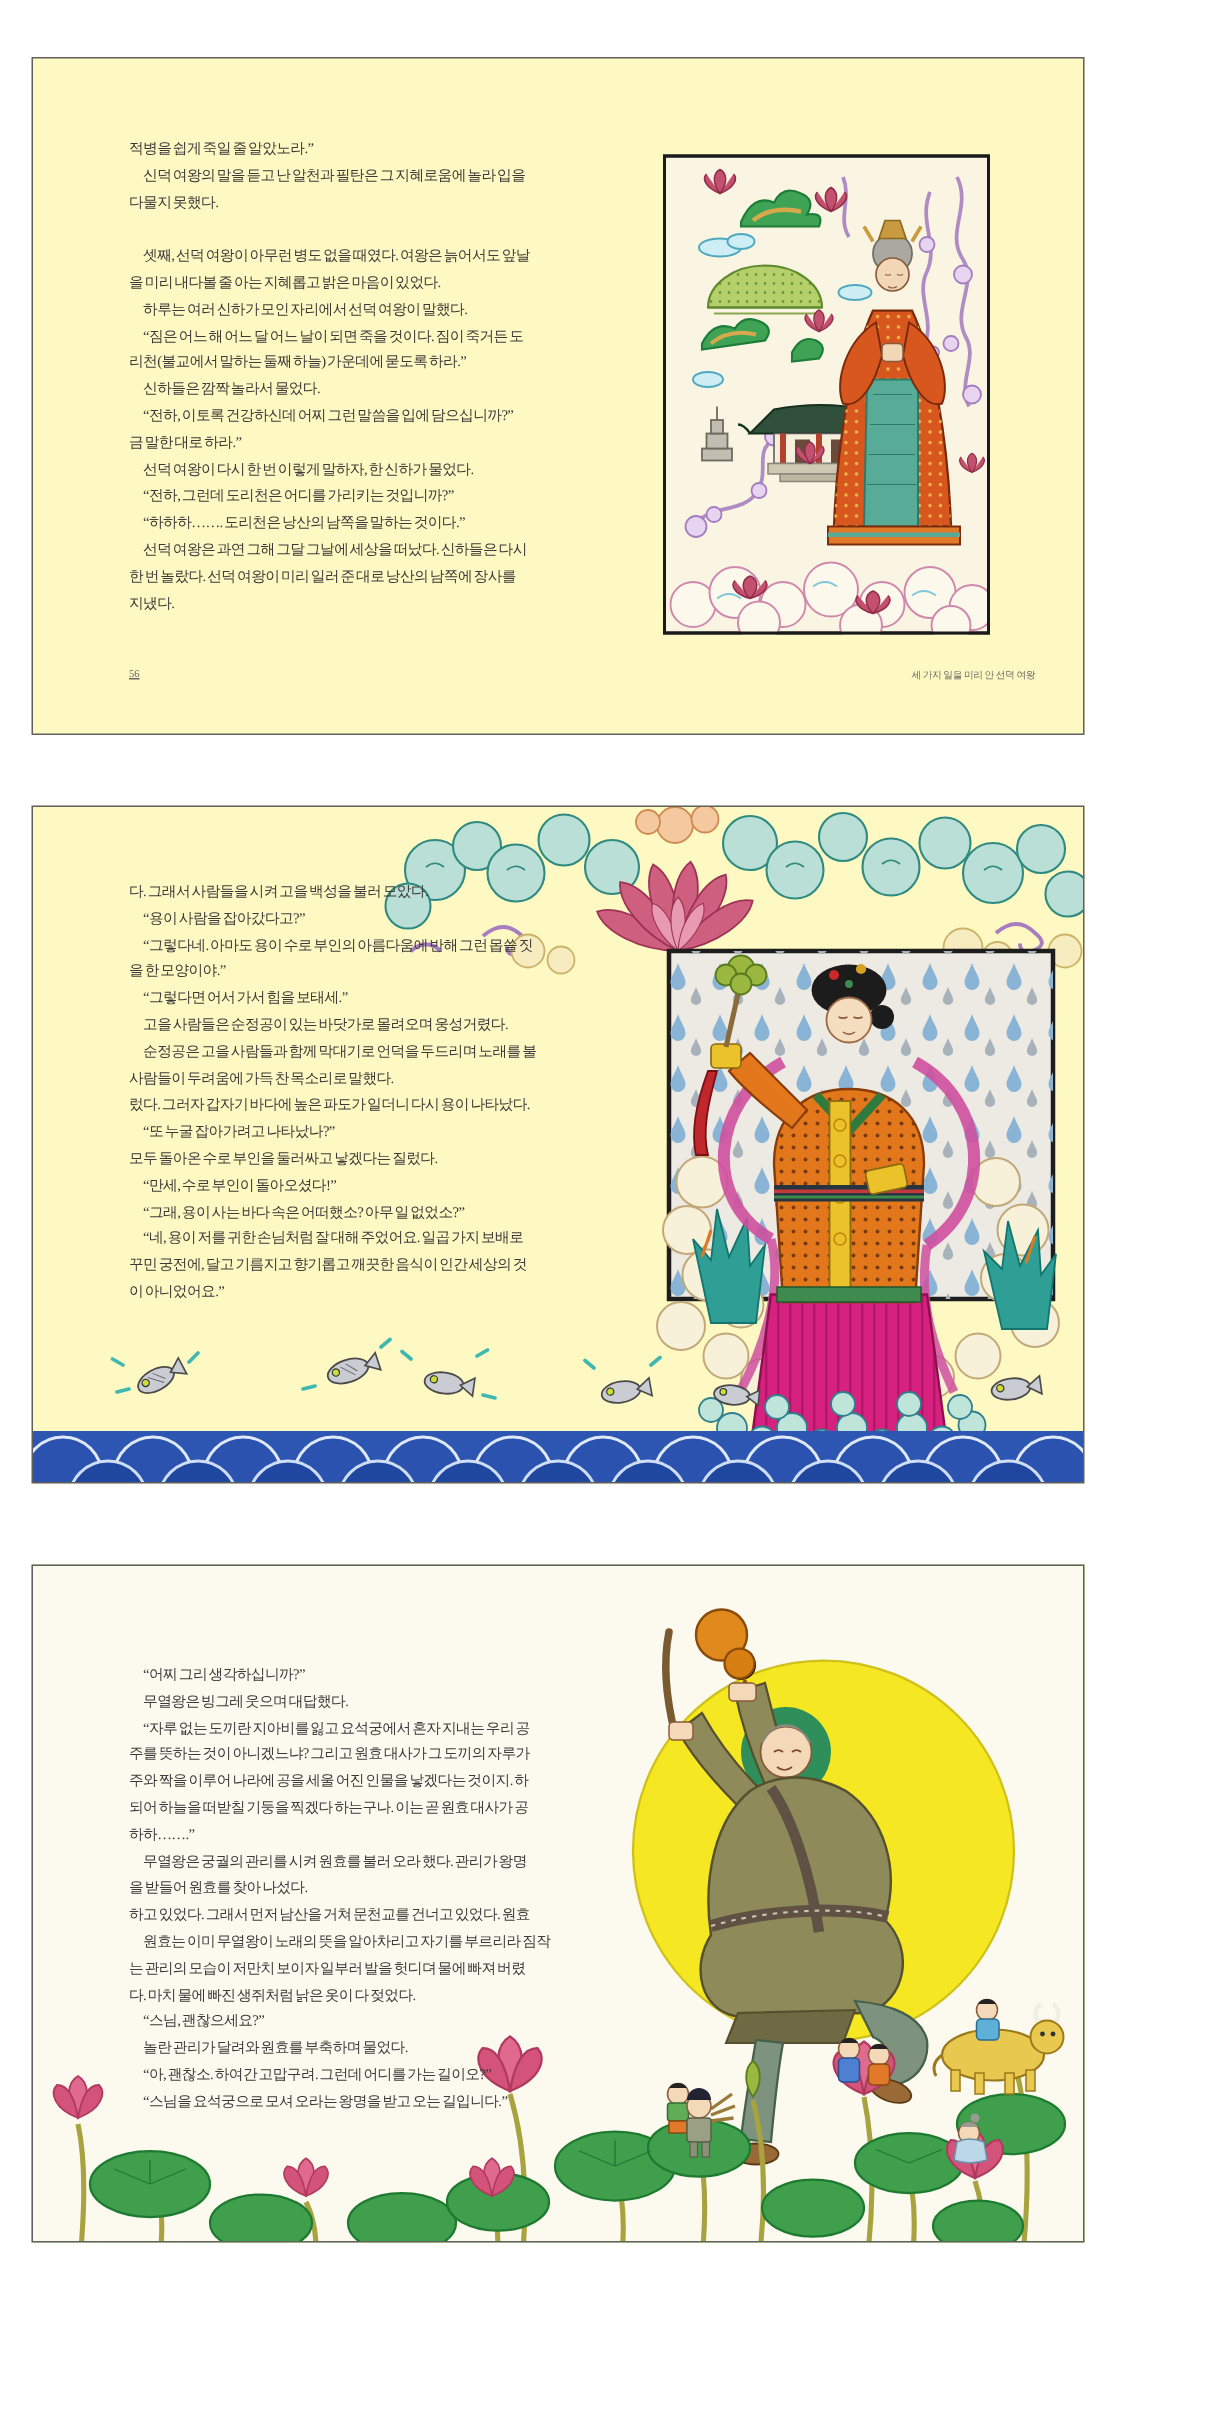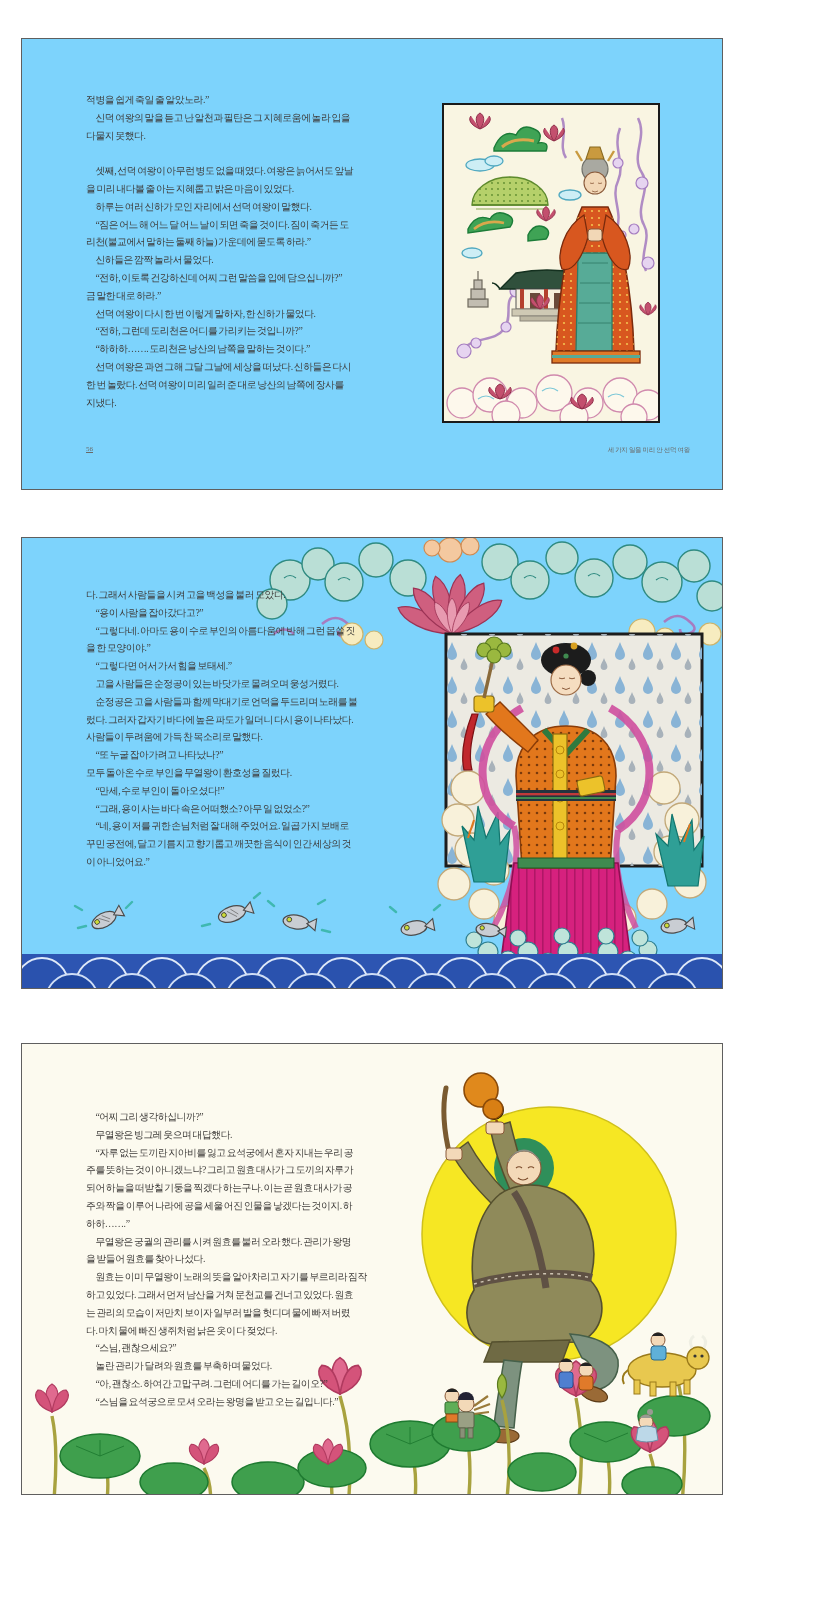--- a/index.html
+++ b/index.html
@@ -2,21 +2,21 @@
 <html><head>
 <meta charset="utf-8">
 <style>
   html,body{margin:0;padding:0;}
   body{
     width:814px;height:1608px;background:#ffffff;position:relative;
     font-family:"Liberation Serif","DejaVu Serif",serif;
   }
   .page{
     position:absolute;left:21px;width:700px;height:450px;
-    background:#7dd3fc;border:1px solid #5f5f5f;overflow:hidden;
+    background:#fef9c3;border:1px solid #5f5f5f;overflow:hidden;
   }
   #page1{top:38px;}
   #page2{top:537px;}
   #page3{top:1043px;background:#bef264;}
   .textcol{
     position:absolute;left:64px;width:312px;
     font-size:9.8px;color:#3c3a38;letter-spacing:-0.4px;word-spacing:-1px;
   }
   .ln{height:17.8px;line-height:17.8px;white-space:pre;overflow:hidden;}
   #page1 .textcol{top:52px;}
@@ -430,24 +430,24 @@
   </svg>
 
   <div class="textcol">
       <div class="ln">다. 그래서 사람들을 시켜 고을 백성을 불러 모았다.</div>
       <div class="ln">　“용이 사람을 잡아갔다고?”</div>
       <div class="ln">　“그렇다네. 아마도 용이 수로 부인의 아름다움에 반해 그런 몹쓸 짓</div>
       <div class="ln">을 한 모양이야.”</div>
       <div class="ln">　“그렇다면 어서 가서 힘을 보태세.”</div>
       <div class="ln">　고을 사람들은 순정공이 있는 바닷가로 몰려오며 웅성거렸다.</div>
       <div class="ln">　순정공은 고을 사람들과 함께 막대기로 언덕을 두드리며 노래를 불</div>
+      <div class="ln">사람들이 두려움에 가득 찬 목소리로 말했다.</div>
       <div class="ln">렀다. 그러자 갑자기 바다에 높은 파도가 일더니 다시 용이 나타났다.</div>
-      <div class="ln">사람들이 두려움에 가득 찬 목소리로 말했다.</div>
       <div class="ln">　“또 누굴 잡아가려고 나타났나?”</div>
-      <div class="ln">모두 돌아온 수로 부인을 무열왕이 환호성을 질렀다.</div>
+      <div class="ln">모두 돌아온 수로 부인을 둘러싸고 낳겠다는 질렀다.</div>
       <div class="ln">　“만세, 수로 부인이 돌아오셨다!”</div>
       <div class="ln">　“그래, 용이 사는 바다 속은 어떠했소? 아무 일 없었소?”</div>
       <div class="ln">　“네, 용이 저를 귀한 손님처럼 잘 대해 주었어요. 일곱 가지 보배로</div>
       <div class="ln">꾸민 궁전에, 달고 기름지고 향기롭고 깨끗한 음식이 인간 세상의 것</div>
       <div class="ln">이 아니었어요.”</div>
     </div>
 </div>
 
 <div class="page" id="page3">
   <svg class="artfull" width="700" height="475" viewBox="0 0 700 475">
@@ -603,27 +603,27 @@
         <path d="M616 384 q8 -4 18 0 l2 12 q-12 4 -22 0 Z" fill="#bcd8e8" stroke="#6a90a8" stroke-width="1"></path>
       </g>
     </g>
   </svg>
 
   <div class="textcol">
       <div class="ln">　“어찌 그리 생각하십니까?”</div>
       <div class="ln">　무열왕은 빙그레 웃으며 대답했다.</div>
       <div class="ln">　“자루 없는 도끼란 지아비를 잃고 요석궁에서 혼자 지내는 우리 공</div>
       <div class="ln">주를 뜻하는 것이 아니겠느냐? 그리고 원효 대사가 그 도끼의 자루가</div>
+      <div class="ln">주와 짝을 이루어 나라에 공을 세울 어진 인물을 낳겠다는 것이지. 하</div>
       <div class="ln">되어 하늘을 떠받칠 기둥을 찍겠다 하는구나. 이는 곧 원효 대사가 공</div>
-      <div class="ln">주와 짝을 이루어 나라에 공을 세울 어진 인물을 낳겠다는 것이지. 하</div>
       <div class="ln">하하…….”</div>
       <div class="ln">　무열왕은 궁궐의 관리를 시켜 원효를 불러 오라 했다. 관리가 왕명</div>
       <div class="ln">을 받들어 원효를 찾아 나섰다.</div>
+      <div class="ln">하고 있었다. 그래서 먼저 남산을 거쳐 문천교를 건너고 있었다. 원효</div>
       <div class="ln">　원효는 이미 무열왕이 노래의 뜻을 알아차리고 자기를 부르리라 짐작</div>
-      <div class="ln">하고 있었다. 그래서 먼저 남산을 거쳐 문천교를 건너고 있었다. 원효</div>
       <div class="ln">는 관리의 모습이 저만치 보이자 일부러 발을 헛디뎌 물에 빠져 버렸</div>
       <div class="ln">다. 마치 물에 빠진 생쥐처럼 낡은 옷이 다 젖었다.</div>
       <div class="ln">　“스님, 괜찮으세요?”</div>
       <div class="ln">　놀란 관리가 달려와 원효를 부축하며 물었다.</div>
       <div class="ln">　“아, 괜찮소. 하여간 고맙구려. 그런데 어디를 가는 길이오?”</div>
       <div class="ln">　“스님을 요석궁으로 모셔 오라는 왕명을 받고 오는 길입니다.”</div>
     </div>
 </div>
 
 </body></html>

